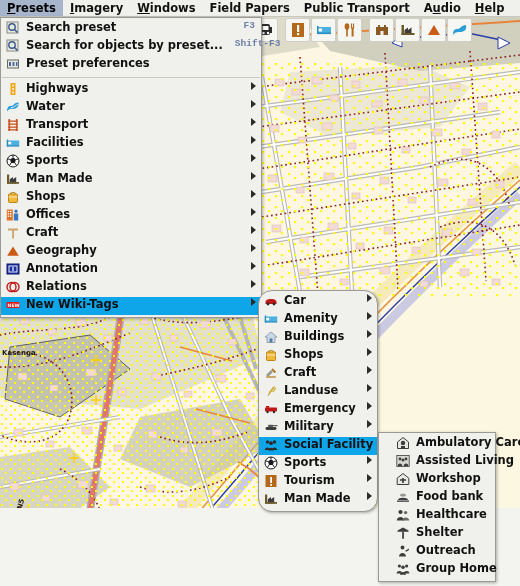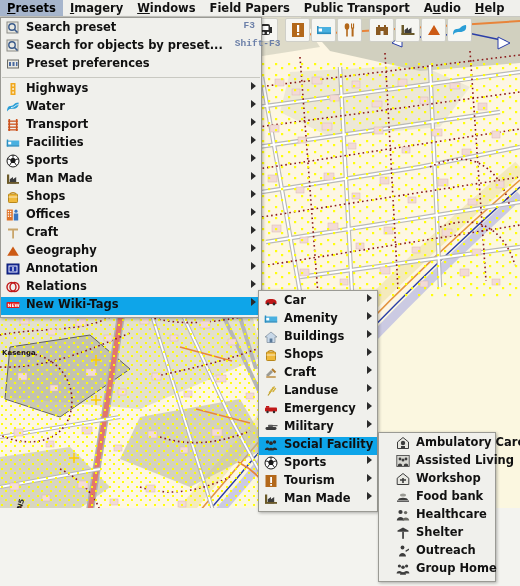--- a/index.html
+++ b/index.html
@@ -132,21 +132,21 @@
     border-top: 4px solid transparent;
     border-bottom: 4px solid transparent;
   }
   .sep {
     height: 1px;
     background: #c9c9c2;
     margin: 3px 1px;
   }
 
   #menu-presets { left: 0px; top: 17px; width: 262px; }
-  #menu-wikitags { left: 258px; top: 290px; width: 120px; }
+  #menu-wikitags { left: 258px; top: 290px; width: 120px; border-radius: 14px; }
   #menu-social { left: 378px; top: 432px; width: 118px; padding-left: 12px; }
 </style>
 </head>
 <body>
 
 <div id="app">
 
   <div id="map-canvas">
     <svg id="map-svg" viewBox="0 0 520 569" xmlns="http://www.w3.org/2000/svg">
       <defs>

